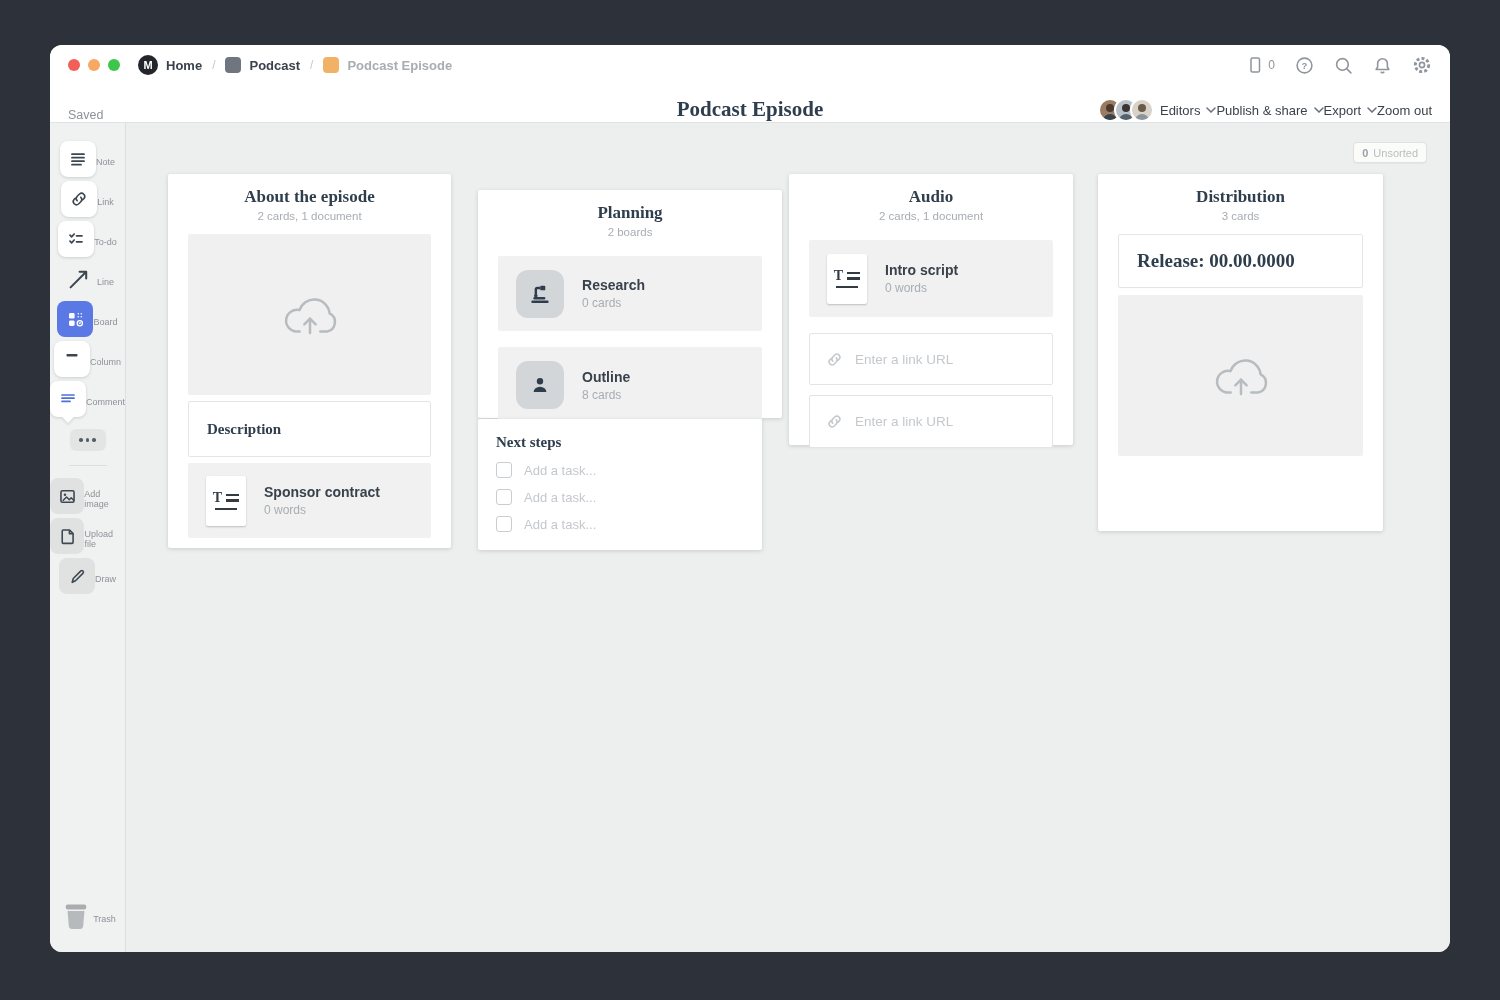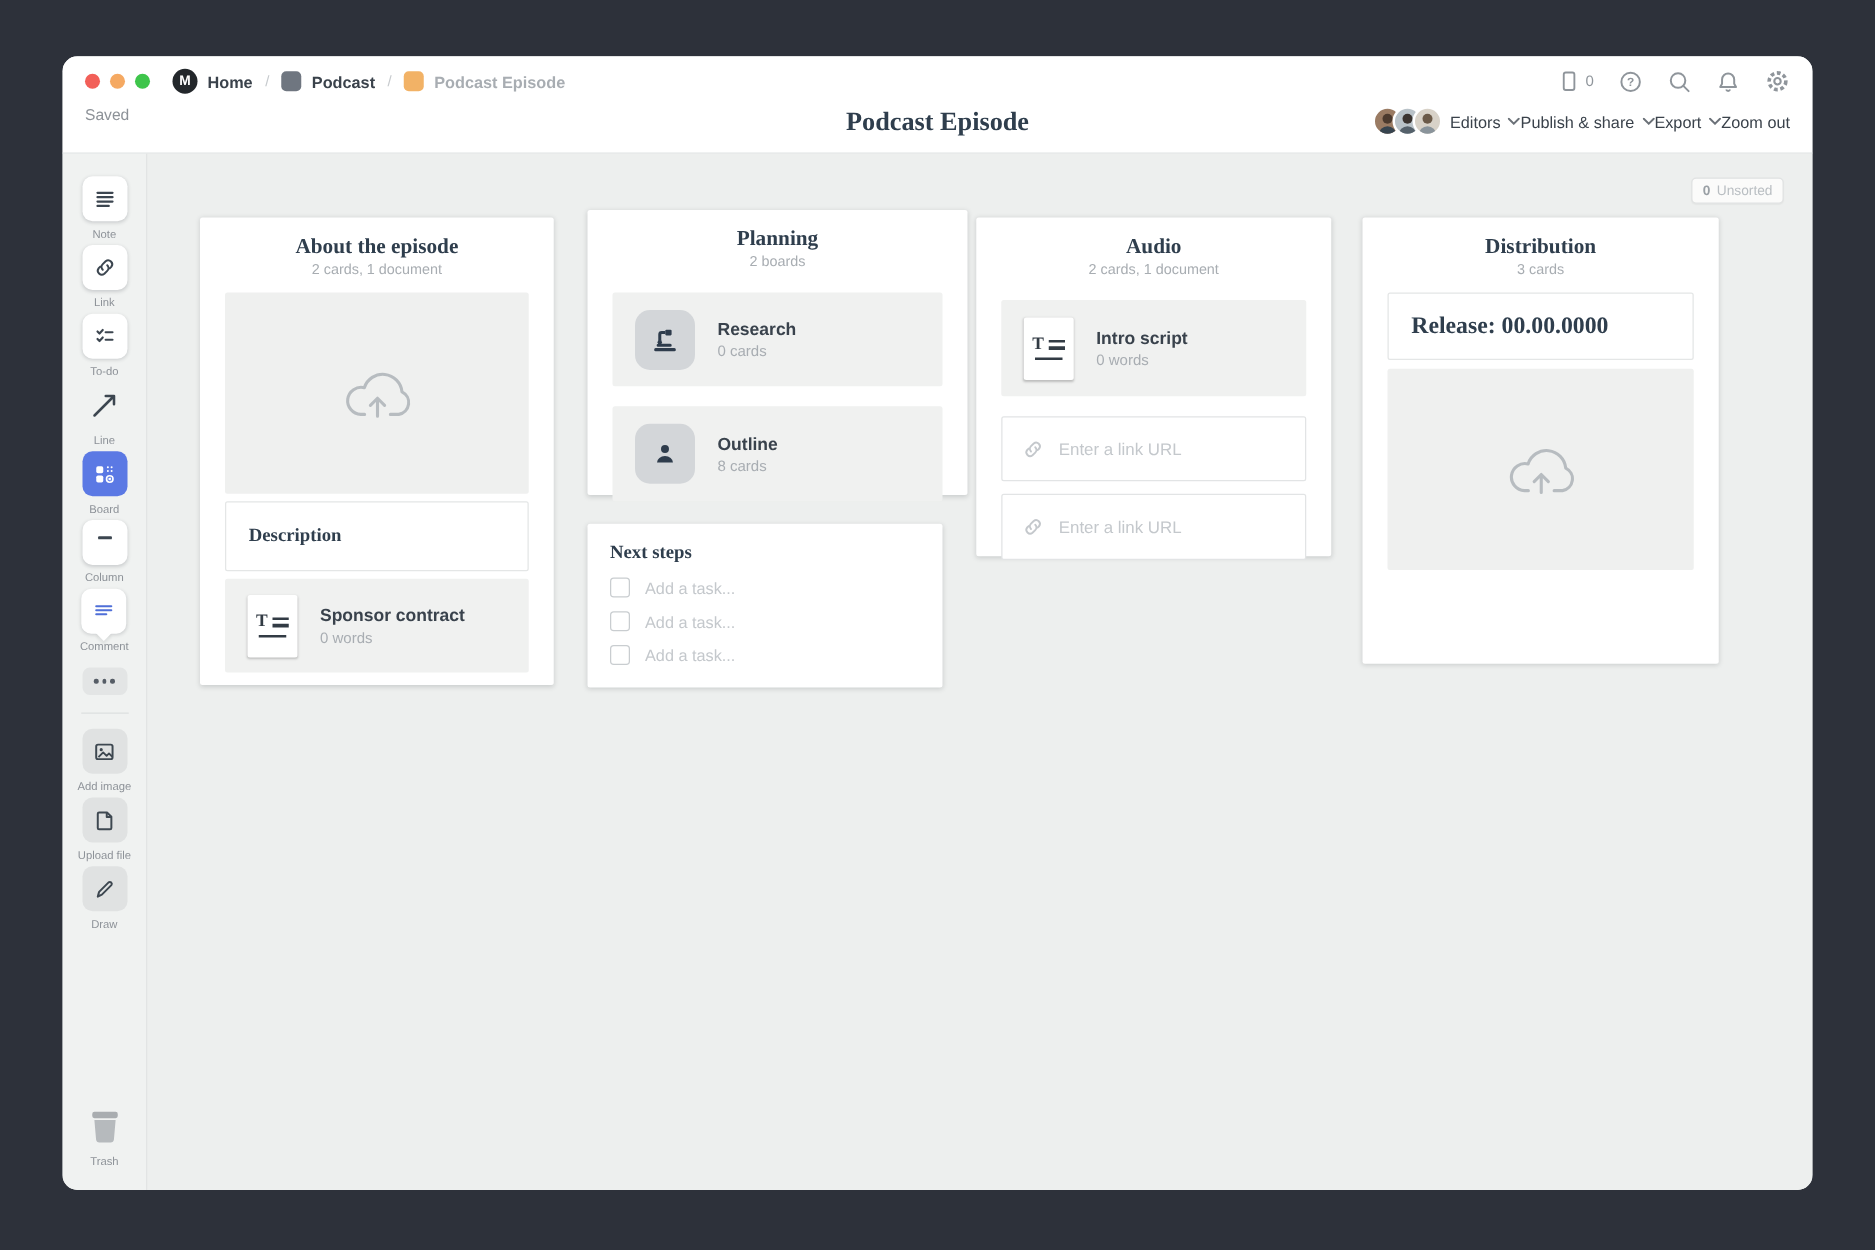--- a/index.html
+++ b/index.html
@@ -29,41 +29,41 @@
     font-size:11px; font-weight:bold; display:flex; align-items:center; justify-content:center;
     margin-right:8px;
   }
   .crumb { font-size:13px; font-weight:bold; color:#3a424b; }
   .crumb.current { color:#a8adb2; font-weight:bold; }
   .crumb-sep { color:#c6cacd; font-size:12px; margin:0 10px; }
   .crumb-tile { width:16px; height:16px; border-radius:4px; margin-right:8px; display:inline-block; }
   .crumb-group { display:flex; align-items:center; }
   .header-icons { margin-left:auto; display:flex; align-items:center; gap:20px; color:#8f959b; }
   .hicon { display:flex; align-items:center; gap:4px; font-size:12px; color:#8f959b; }
-  .header-row2 { height:37px; display:flex; align-items:flex-start; padding:0 18px; position:relative; }
+  .header-row2 { height:37px; display:flex; align-items:flex-end; padding:0 18px; position:relative; }
   .saved { font-size:12.5px; color:#8d9298; }
   .page-title {
     position:absolute; left:0; right:0; text-align:center;
     font-family:"Liberation Serif", serif; font-weight:bold; font-size:21px; color:#2f3e4d;
     pointer-events:none;
   }
   .header-actions { margin-left:auto; display:flex; align-items:center; font-size:13px; color:#3a424b; z-index:2; }
   .action { display:flex; align-items:center; gap:6px; cursor:pointer; }
   .avatars { display:flex; }
   .avatar { width:24px; height:24px; border-radius:50%; border:2px solid #fff; position:relative; overflow:hidden; }
   .avatar + .avatar { margin-left:-8px; }
   .av-head { position:absolute; left:50%; top:4px; transform:translateX(-50%); width:8px; height:8px; border-radius:50%; }
   .av-body { position:absolute; left:50%; bottom:-3px; transform:translateX(-50%); width:14px; height:9px; border-radius:7px 7px 0 0; }
   
   .main { flex:1; display:flex; min-height:0; }
   .sidebar {
     flex:0 0 68px; background:#f0f2f1; border-right:1px solid #dddfdf;
     display:flex; flex-direction:column; align-items:center; padding-top:18px; padding-bottom:14px;
   }
-  .tool { display:flex; flex-direction:column; align-items:center; margin-bottom:4px; cursor:pointer; }
+  .tool { display:flex; flex-direction:row; align-items:center; margin-bottom:4px; cursor:pointer; }
   .tile {
     width:36px; height:36px; border-radius:8px;
     display:flex; align-items:center; justify-content:center;
   }
   .tile.white { background:#fff; box-shadow:0 1px 3px rgba(40,45,55,.18); }
   .tile.gray  { background:#e0e2e2; }
   .tile.blue  { background:#5b79e4; }
   .tile.none  { background:transparent; }
   .tile.bubble { position:relative; }
   .tile.bubble:after {
@@ -385,21 +385,21 @@
               </div>
             <div class="doc-under"></div>
           </div>
           <div class="strip-text">
             <div class="strip-title">Sponsor contract</div>
             <div class="strip-meta">0 words</div>
           </div>
         </div>
       </div>
 
-      <div class="board-card" style="left:352px; top:45px; width:304px; height:228px;">
+      <div class="board-card" style="left:352px; top:67px; width:304px; height:228px;">
         <div class="board-head">
           <div class="board-title">Planning</div>
           <div class="board-sub">2 boards</div>
         </div>
         <div class="strip" style="height:75px;">
           <div class="icon-tile">
             <svg width="22" height="22" viewBox="0 0 20 20">
               <rect x="10.2" y="2.5" width="4.6" height="4.2" rx="0.8" fill="#2e3c4c"></rect>
               <path d="M10.2 4.6H7.6a1.4 1.4 0 0 0-1.4 1.4v4.6" fill="none" stroke="#2e3c4c" stroke-width="2.2"></path>
               <circle cx="6.2" cy="11.6" r="1.6" fill="#2e3c4c"></circle>

